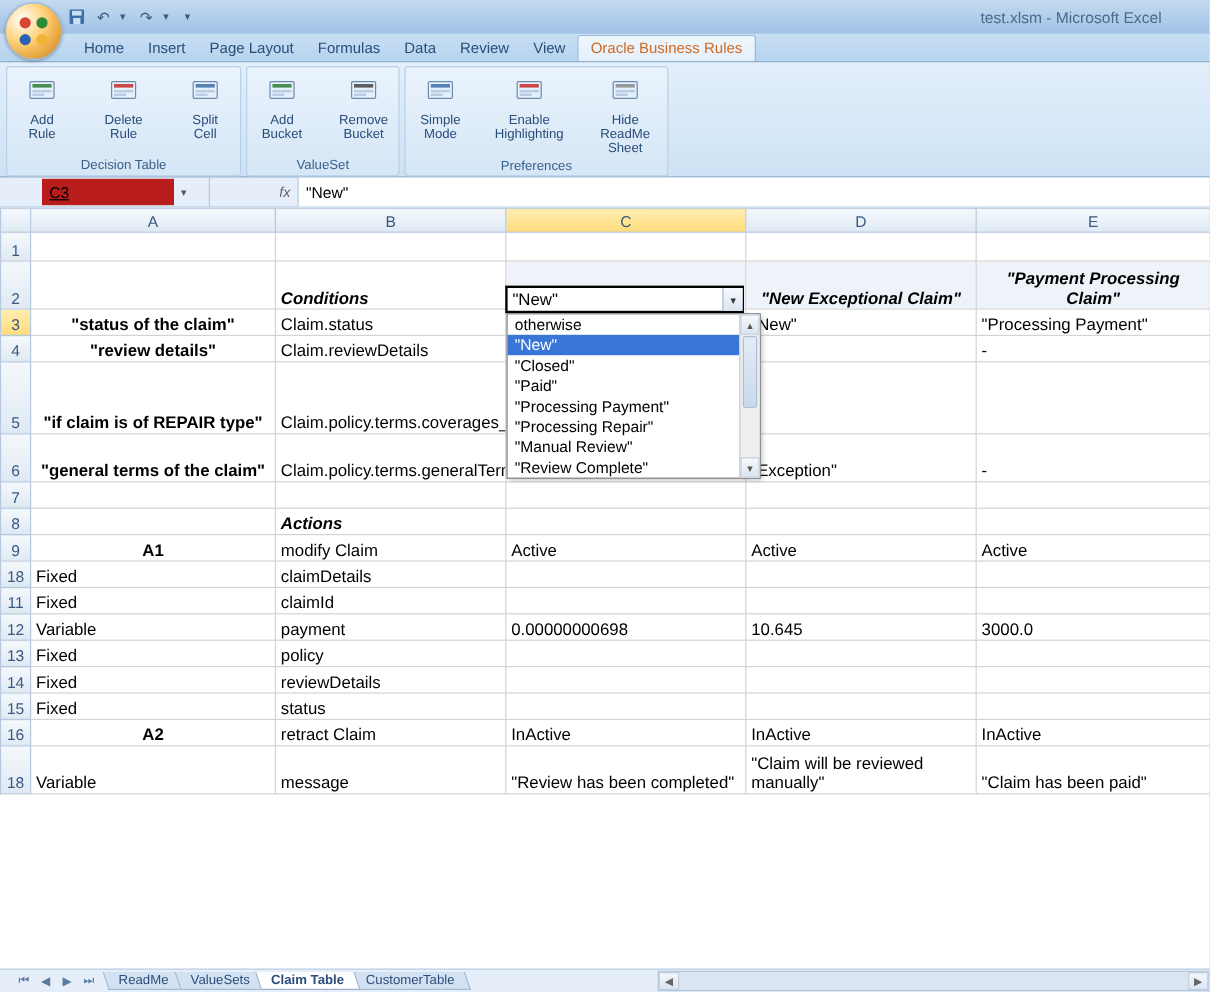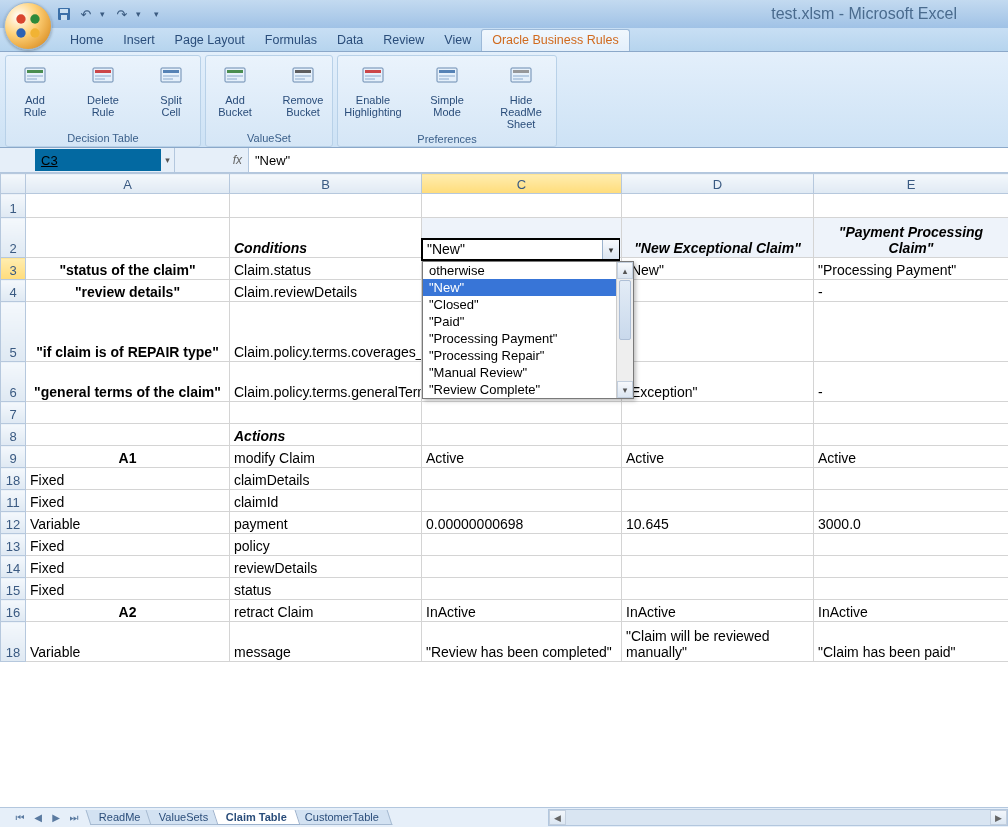--- a/index.html
+++ b/index.html
@@ -3,21 +3,21 @@
 <meta charset="utf-8">
 <style>
 * { box-sizing: border-box; margin: 0; padding: 0; font-family: "Segoe UI", Tahoma, sans-serif; }
 body { background: #b8d1e8; font-size: 13px; overflow: hidden; width: 1008px; height: 827px; }
 
 
 .titlebar { height: 28px; background: linear-gradient(#c3daf0, #a0c2e6); display: flex; align-items: center; position: relative; }
 .qat { display: flex; align-items: center; gap: 6px; margin-left: 56px; }
 .qat-item { width: 16px; height: 16px; display: inline-flex; align-items: center; justify-content: center; color: #3b5b80; font-size: 13px; }
 .qat-dd { width: 8px; font-size: 9px; color: #3b5b80; }
-.app-title { position: absolute; right: 51px; color: #4a6b8e; font-size: 16px; }
+.app-title { position: absolute; right: 40px; color: #4a6b8e; font-size: 13px; }
 
 
 .office-btn { position: absolute; left: 4px; top: 2px; width: 48px; height: 48px; border-radius: 50%;
   background: radial-gradient(circle at 30% 30%, #fff, #ffd27a 40%, #e8a640 70%, #c07820); border: 1px solid #9bb8d6;
   box-shadow: 0 1px 3px rgba(0,0,0,.3); z-index: 10; display:flex; align-items:center; justify-content:center; }
 .office-btn svg { width:28px; height:28px; }
 
 
 .tabs-row { height: 24px; background: linear-gradient(#c8dff4, #b6d4ee); display: flex; align-items: flex-end; padding-left: 60px; border-bottom: 1px solid #8ba8c9; }
 .menu-tab { padding: 3px 10px 4px; color: #2a4d7a; font-size: 12.5px; cursor: default; }
@@ -28,21 +28,21 @@
 .ribbon-group { background: linear-gradient(#eaf3fc, #d5e6f6); border: 1px solid #b8d1e8; border-radius: 3px; display: flex; flex-direction: column; padding: 2px 4px 0; }
 .ribbon-group-items { display: flex; gap: 18px; flex: 1; }
 .ribbon-btn { display: flex; flex-direction: column; align-items: center; justify-content: flex-start; width: 50px; padding: 2px; text-align: center; font-size: 11px; color: #2a4d7a; }
 .ribbon-btn .icon { width: 32px; height: 32px; display: flex; align-items: center; justify-content: center; margin-bottom: 2px; }
 .ribbon-btn.wide { width: 62px; }
 .ribbon-group-label { text-align: center; font-size: 11px; color: #3b608b; padding: 1px 0 2px; }
 
 
 .formula-row { height: 25px; background: #e6eff9; border-bottom: 1px solid #b3c7de; display: flex; align-items: stretch; }
 .name-box-wrap { width: 175px; display: flex; align-items: center; border-right: 1px solid #b3c7de; position: relative; }
-.name-box { border: none; background: #0369a1; height: 22px; width: 126px; margin-left: 35px; padding: 0 6px; font-size: 13px; text-decoration: underline; }
+.name-box { border: none; background: #b91c1c; height: 22px; width: 110px; margin-left: 35px; padding: 0 6px; font-size: 13px; text-decoration: underline; }
 .name-dd { width: 16px; height: 22px; display: inline-flex; align-items: center; justify-content: center; color: #555; font-size: 9px; }
 .fx-cell { width: 74px; display: flex; align-items: center; justify-content: flex-end; padding-right: 6px; border-right: 1px solid #b3c7de; font-style: italic; color: #666; font-size: 12px; }
 .formula-input { flex: 1; background: #fff; border: none; padding: 0 6px; font-size: 13px; }
 
 
 .grid-wrap { background: #fff; height: 634px; overflow: hidden; position: relative; }
 table.grid { border-collapse: collapse; table-layout: fixed; width: 1008px; }
 .grid th, .grid td { border: 1px solid #d4d4d4; font-size: 14px; padding: 1px 4px; vertical-align: bottom; background: #fff; overflow: hidden; white-space: normal; }
 .grid thead th { background: linear-gradient(#f4f8fc, #dfe9f3); color: #3a5a82; font-weight: normal; text-align: center; height: 20px; border: 1px solid #b6c8dd; font-size: 13px; }
 .grid thead th.sel { background: linear-gradient(#ffedb0, #ffdc7a); }
@@ -180,41 +180,41 @@
               <rect x="6" y="16" width="10" height="2" fill="#b8cde4"></rect>
             </svg>
           </div>
           <div>Remove<br>Bucket</div>
         </div>
       </div>
       <div class="ribbon-group-label">ValueSet</div>
     </div>
     <div class="ribbon-group">
       <div class="ribbon-group-items">
+        <div class="ribbon-btn">
+          <div class="icon">
+            <svg width="28" height="28" viewBox="0 0 28 28">
+              <rect x="4" y="6" width="20" height="14" rx="1" fill="none" stroke="#6a8ab0"></rect>
+              <rect x="6" y="8" width="16" height="3" fill="#3b6fa8" opacity=".85"></rect>
+              <rect x="6" y="13" width="16" height="2" fill="#b8cde4"></rect>
+              <rect x="6" y="16" width="10" height="2" fill="#b8cde4"></rect>
+            </svg>
+          </div>
+          <div>Simple<br>Mode</div>
+        </div>
         <div class="ribbon-btn wide">
           <div class="icon">
             <svg width="28" height="28" viewBox="0 0 28 28">
               <rect x="4" y="6" width="20" height="14" rx="1" fill="none" stroke="#6a8ab0"></rect>
               <rect x="6" y="8" width="16" height="3" fill="#c62828" opacity=".85"></rect>
               <rect x="6" y="13" width="16" height="2" fill="#b8cde4"></rect>
               <rect x="6" y="16" width="10" height="2" fill="#b8cde4"></rect>
             </svg>
           </div>
           <div>Enable<br>Highlighting</div>
-        </div>
-        <div class="ribbon-btn">
-          <div class="icon">
-            <svg width="28" height="28" viewBox="0 0 28 28">
-              <rect x="4" y="6" width="20" height="14" rx="1" fill="none" stroke="#6a8ab0"></rect>
-              <rect x="6" y="8" width="16" height="3" fill="#3b6fa8" opacity=".85"></rect>
-              <rect x="6" y="13" width="16" height="2" fill="#b8cde4"></rect>
-              <rect x="6" y="16" width="10" height="2" fill="#b8cde4"></rect>
-            </svg>
-          </div>
-          <div>Simple<br>Mode</div>
         </div>
         <div class="ribbon-btn wide">
           <div class="icon">
             <svg width="28" height="28" viewBox="0 0 28 28">
               <rect x="4" y="6" width="20" height="14" rx="1" fill="none" stroke="#6a8ab0"></rect>
               <rect x="6" y="8" width="16" height="3" fill="#888" opacity=".85"></rect>
               <rect x="6" y="13" width="16" height="2" fill="#b8cde4"></rect>
               <rect x="6" y="16" width="10" height="2" fill="#b8cde4"></rect>
             </svg>
           </div>

